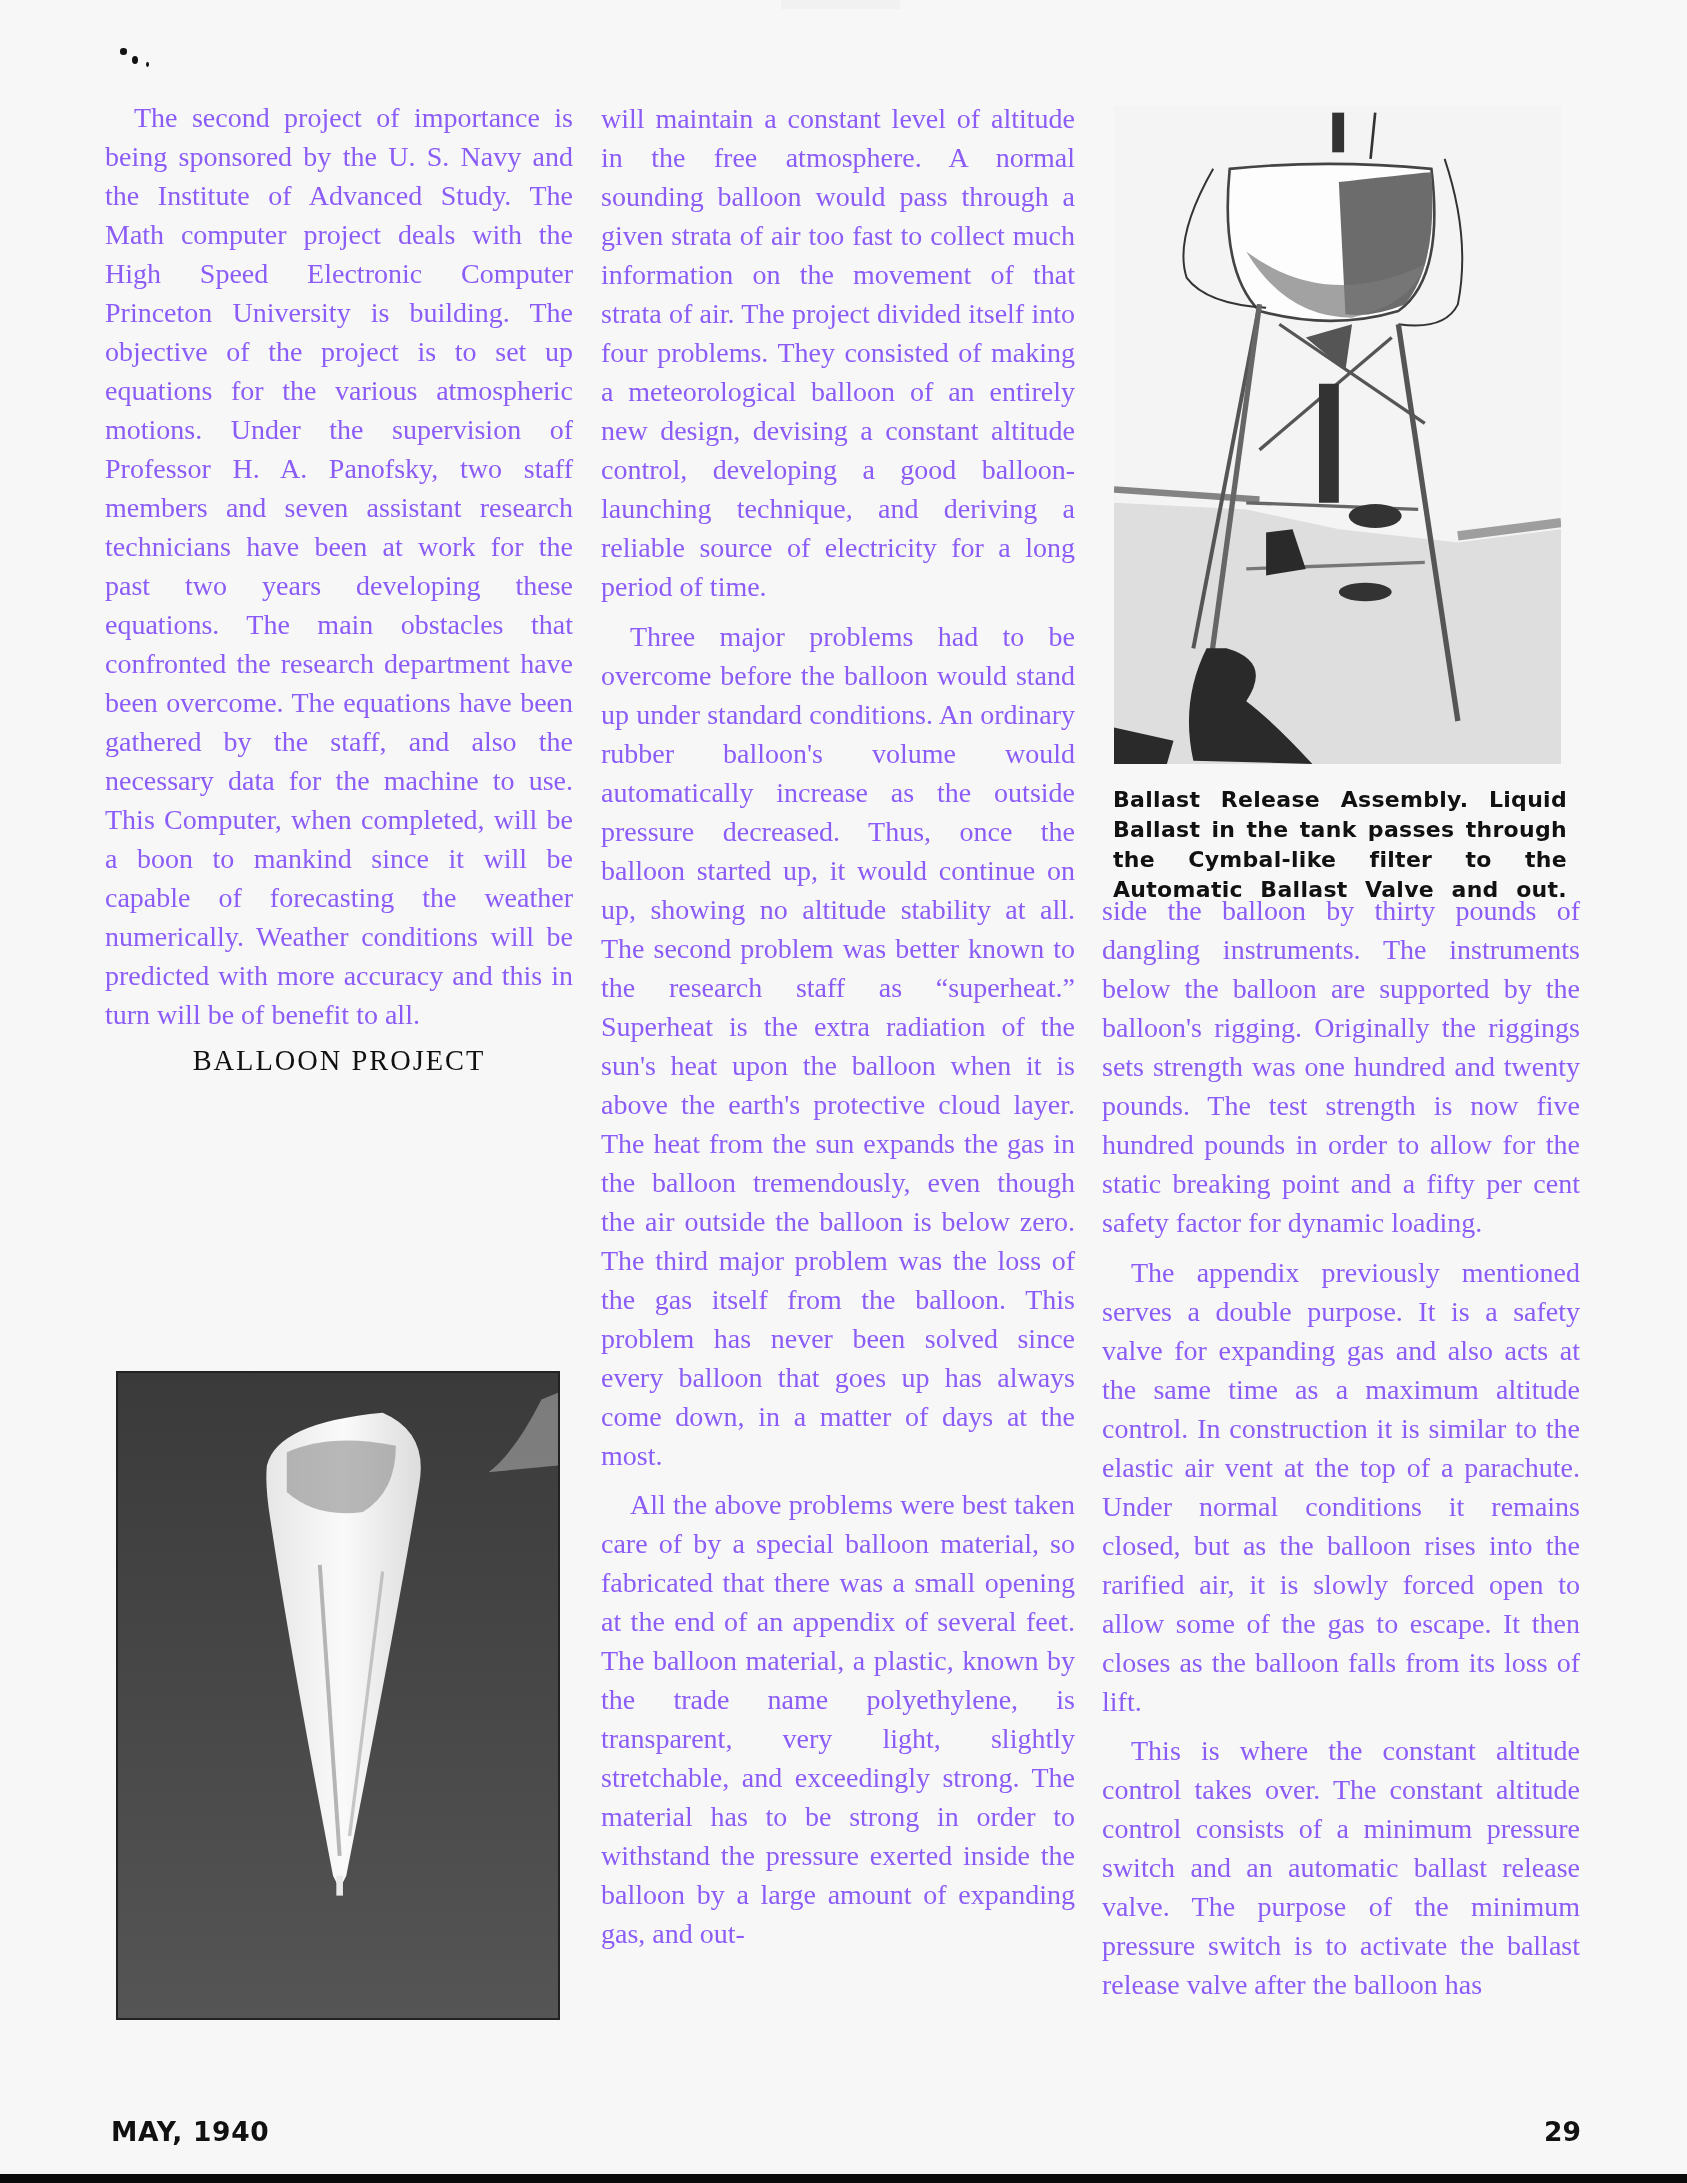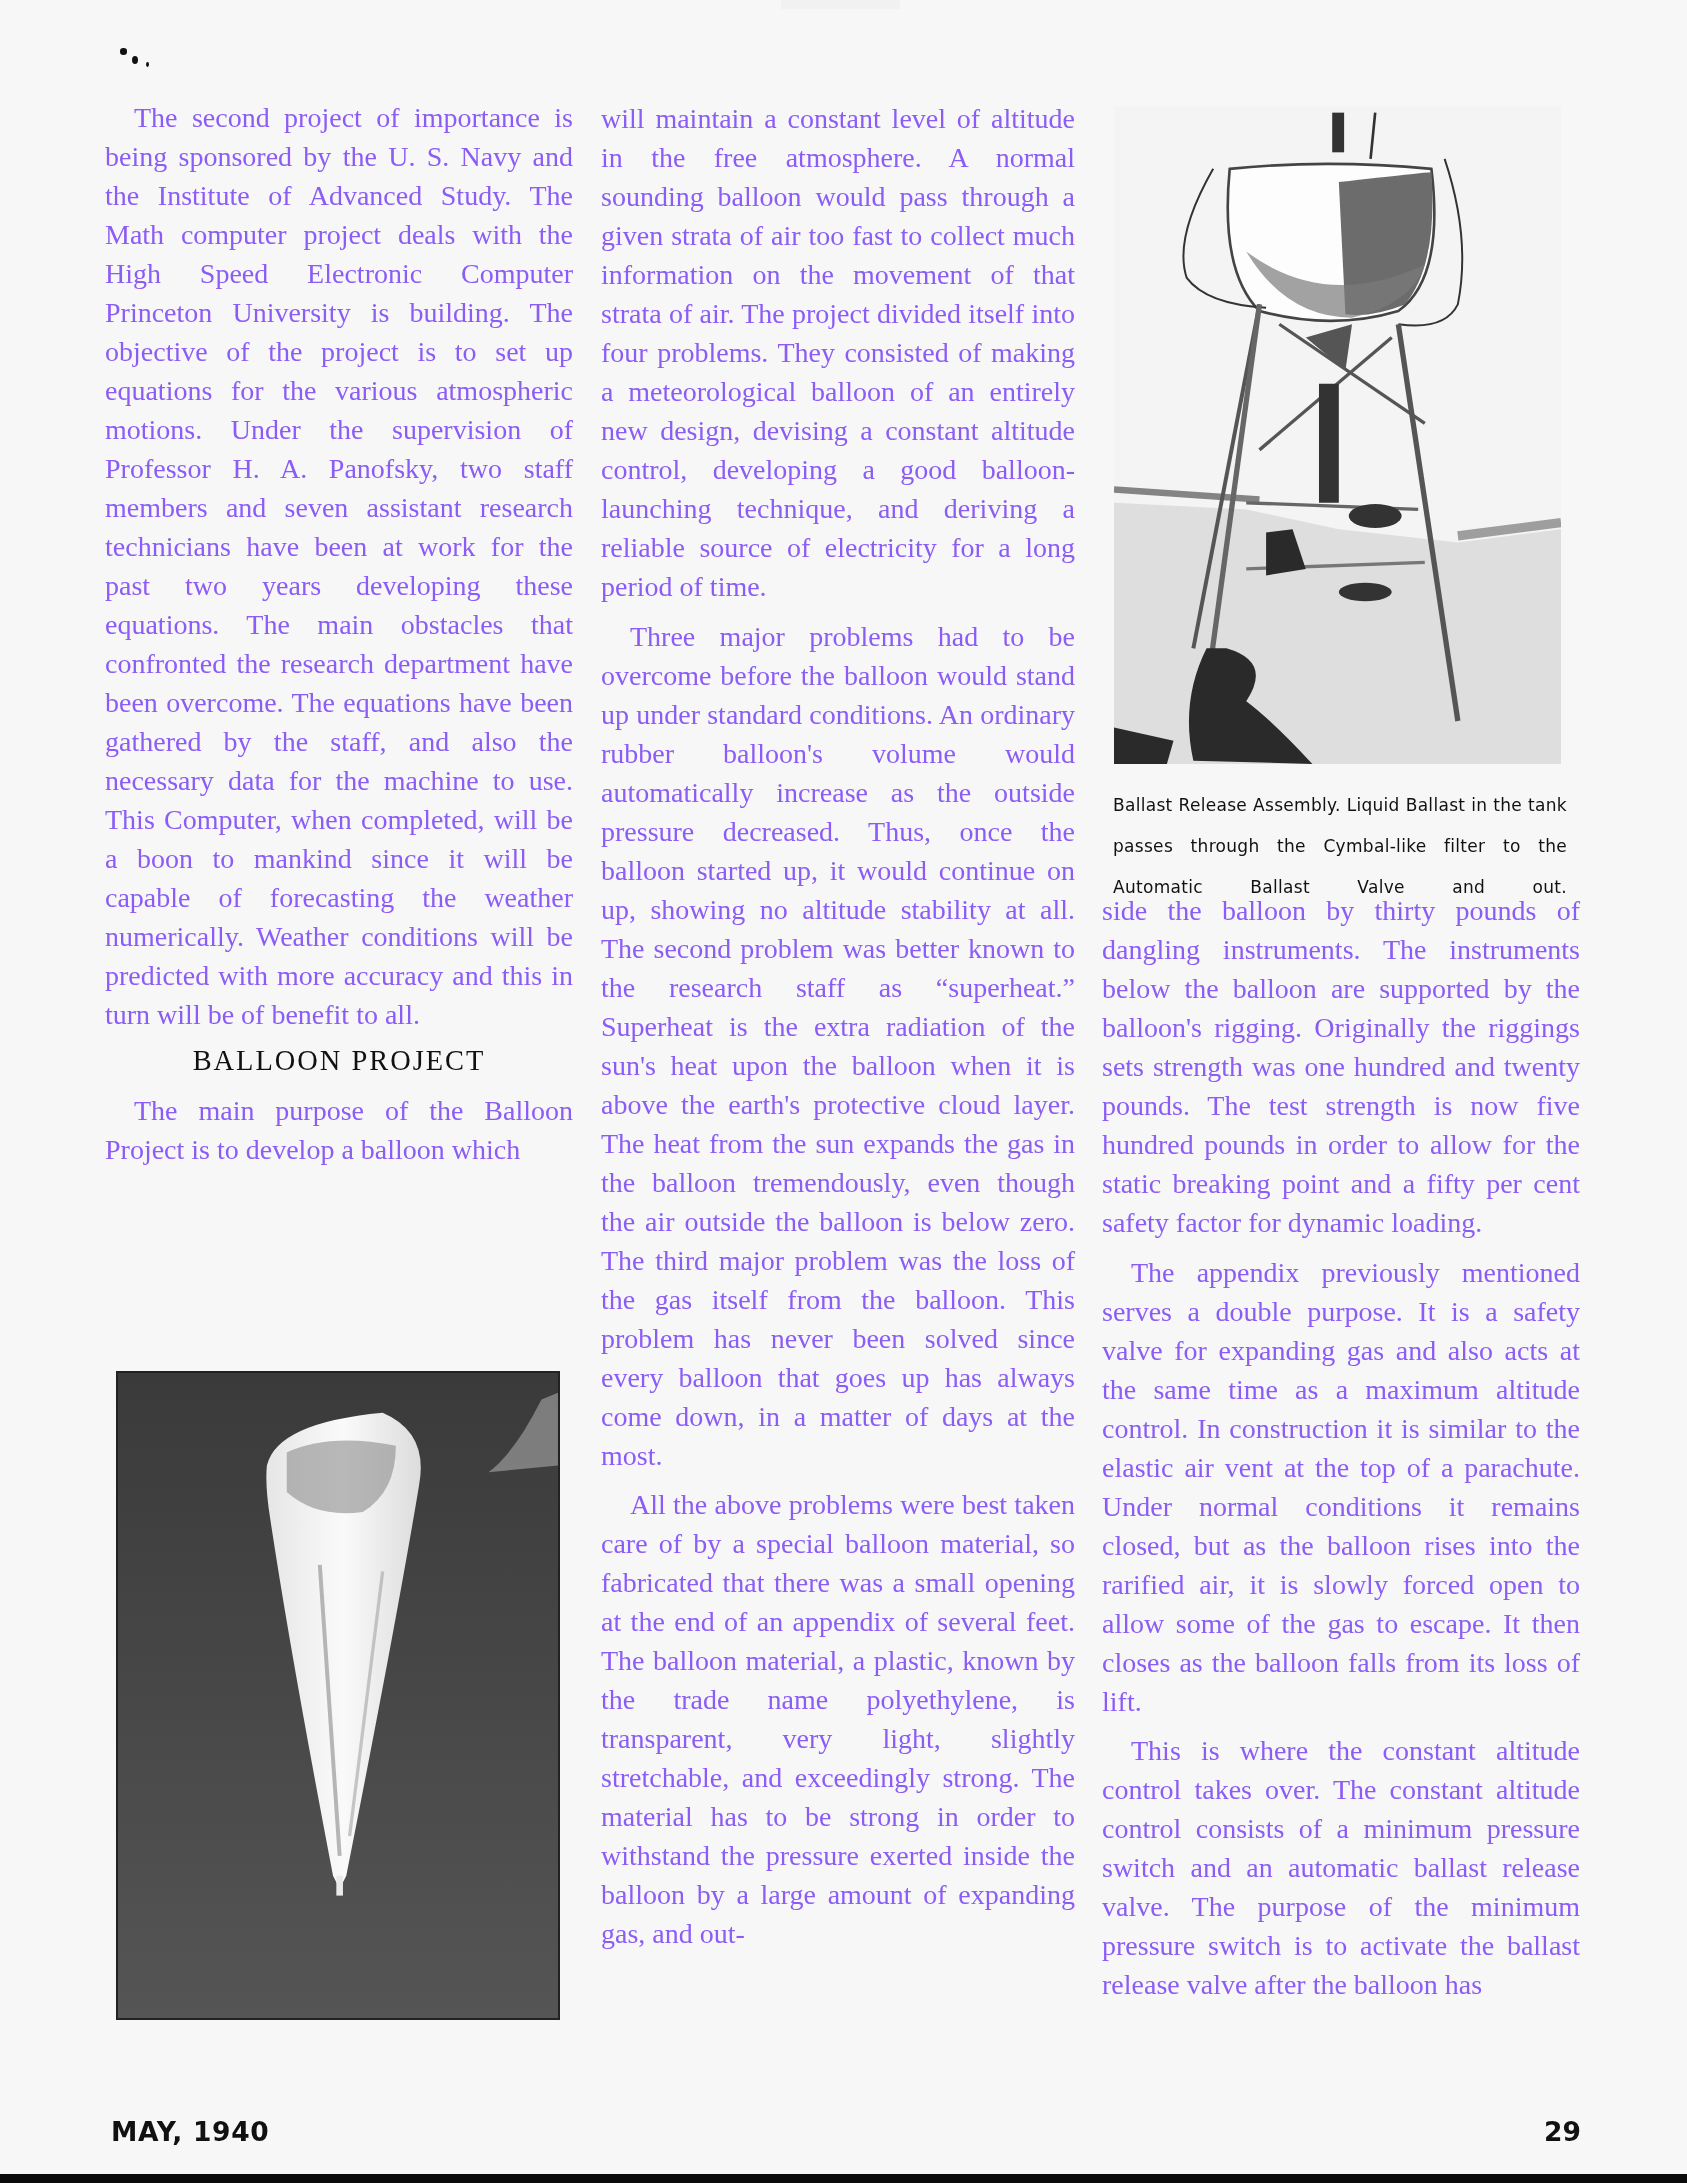--- a/index.html
+++ b/index.html
@@ -48,23 +48,23 @@
       background: radial-gradient(ellipse at 50% 40%, #5a5a5a 0%, #3c3c3c 55%, #2b2b2b 100%);
       border: 2px solid #222;
     }
     .photo-ballast {
       left: 1114px; top: 106px; width: 447px; height: 658px;
       background: #f4f4f4;
     }
     .caption {
       position: absolute;
       text-align: center;
-      font-weight: normal;
-      font-size: 17px;
-      line-height: 41px;
+      font-weight: bold;
+      font-size: 22px;
+      line-height: 30px;
       letter-spacing: 0.3px;
     }
     .caption-balloon { left: 116px; top: 2031px; width: 440px; }
     .caption-ballast { left: 1113px; top: 785px; width: 454px; text-align: justify; text-align-last: justify; }
 
     .footer-date {
       position: absolute; left: 111px; top: 2116px;
       font-size: 26.5px; font-weight: bold; letter-spacing: 0.7px;
     }
     .footer-page {
@@ -84,21 +84,20 @@
 
   <div class="topmark"></div>
   <div class="speck" style="left:120px;top:48px;width:6.6px;height:6.6px;"></div>
   <div class="speck" style="left:122px;top:49px;width:4.6px;height:4px;opacity:.5"></div>
   <div class="speck" style="left:132px;top:56px;width:6px;height:8px;"></div>
   <div class="speck" style="left:146px;top:62px;width:3.3px;height:5.3px;"></div>
 
   <div class="col col-1 serif">
     <p class="body indent">The second project of importance is being sponsored by the U. S. Navy and the Institute of Advanced Study. The Math computer project deals with the High Speed Electronic Computer Princeton University is building. The objective of the project is to set up equations for the various atmospheric motions. Under the supervision of Professor H. A. Panofsky, two staff members and seven assistant research technicians have been at work for the past two years developing these equations. The main obstacles that confronted the research department have been overcome. The equations have been gathered by the staff, and also the necessary data for the machine to use. This Computer, when completed, will be a boon to mankind since it will be capable of forecasting the weather numerically. Weather conditions will be predicted with more accuracy and this in turn will be of benefit to all.</p>
     <h2 class="heading second">BALLOON PROJECT</h2>
-    <p class="body indent">The main purpose of the Balloon Project is to develop a balloon which</p>
   </div>
 
   <div class="photo photo-balloon">
     <svg width="440" height="645" viewBox="0 0 665 975">
       <defs>
         <linearGradient id="bg1" x1="0" y1="0" x2="0" y2="1">
           <stop offset="0" stop-color="#3a3a3a"></stop>
           <stop offset="1" stop-color="#555"></stop>
         </linearGradient>
         <linearGradient id="bal" x1="0" y1="0" x2="1" y2="0">

